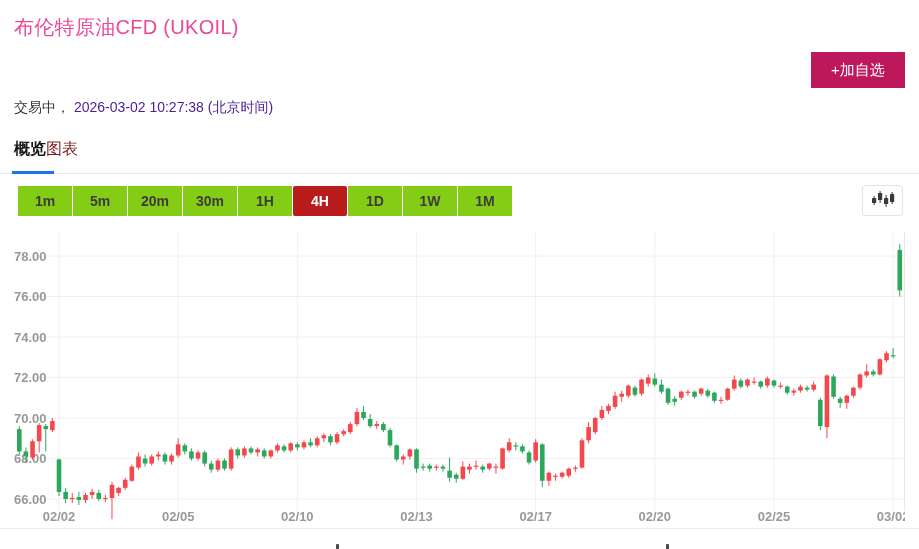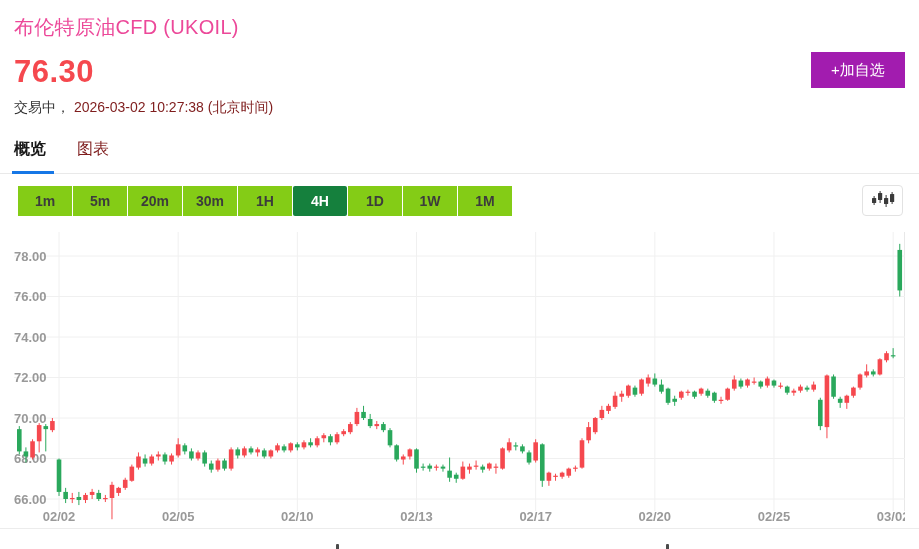--- a/index.html
+++ b/index.html
@@ -8,53 +8,52 @@
   .abs { position:absolute; }
 
   .title { left:14px; top:14px; font-size:20px; color:#ec4899; font-weight:400; letter-spacing:.3px; }
 
   .price-row { left:14px; top:54px; display:flex; align-items:baseline; }
   .price { font-size:31px; font-weight:700; color:#f5484e; letter-spacing:.5px; }
   .change { font-size:17px; color:#f5484e; margin-left:14px; }
 
   .status-row { left:14px; top:99px; font-size:14px; }
   .status-label { color:#333;text-align:right; }
-  .status-time { color:#7f1d1d; }
-
-  .watch-btn { left:811px; top:52px; width:94px; height:36px; background:#a21caf; color:#fff;
+  .status-time { color:#4c1d95; }
+
+  .watch-btn { left:811px; top:52px; width:94px; height:36px; background:#be185d; color:#fff;
     font-size:15px; display:flex; align-items:center; justify-content:center; cursor:pointer; border:none; }
 
-  .tabs { left:14px; top:139px; display:flex; gap:31px; }
+  .tabs { left:14px; top:139px; display:flex; }
   .tab { font-size:16px; color:#7f1d1d; padding-bottom:14px; cursor:pointer; }
   .tab.active { color:#1a1a1a; font-weight:700; }
   .tabs-border { left:0; top:173px; width:919px; height:1px; background:#e9e9e9; }
   .tab-underline { left:12px; top:171px; width:42px; height:3px; background:#1677e6; }
 
   .tf-bar { left:18px; top:186px; display:flex; }
   .tf-btn { width:54px; height:30px; margin-right:1px; background:#84cc16; color:#3c3c3c;
     font-size:14px; font-weight:700; display:flex; align-items:center; justify-content:center;
     cursor:pointer; border:none; }
-  .tf-btn.active { background:#15803d; color:#fff; border-radius:2px; }
+  .tf-btn.active { background:#b91c1c; color:#fff; border-radius:2px; }
 
   .chart-type-btn { left:862px; top:185px; width:41px; height:31px; background:#fff;
     border:1px solid #e2e2e2; border-radius:4px; display:flex; align-items:center;
     justify-content:center; cursor:pointer; }
 
   #chart { left:14px; top:228px; width:891px; height:300px;font-weight:bold; }
   .chart-bottom-border { left:0; top:528px; width:919px; height:1px; background:#ececec; }
 
   .slider-handle { width:3px; height:5px; background:#4a4a4a; bottom:0; border-radius:1px 1px 0 0; }
 </style>
 </head>
 <body>
 
 <div class="abs title">布伦特原油CFD (UKOIL)</div>
 
 <div class="abs price-row">
-  <span class="price">76.30</span>
 </div>
 
 <div class="abs status-row">
   <span class="status-label">交易中，</span>
   <span class="status-time">2026-03-02 10:27:38 (北京时间)</span>
 </div>
 
 <button class="abs watch-btn">+加自选</button>
 
 <div class="abs tabs">

